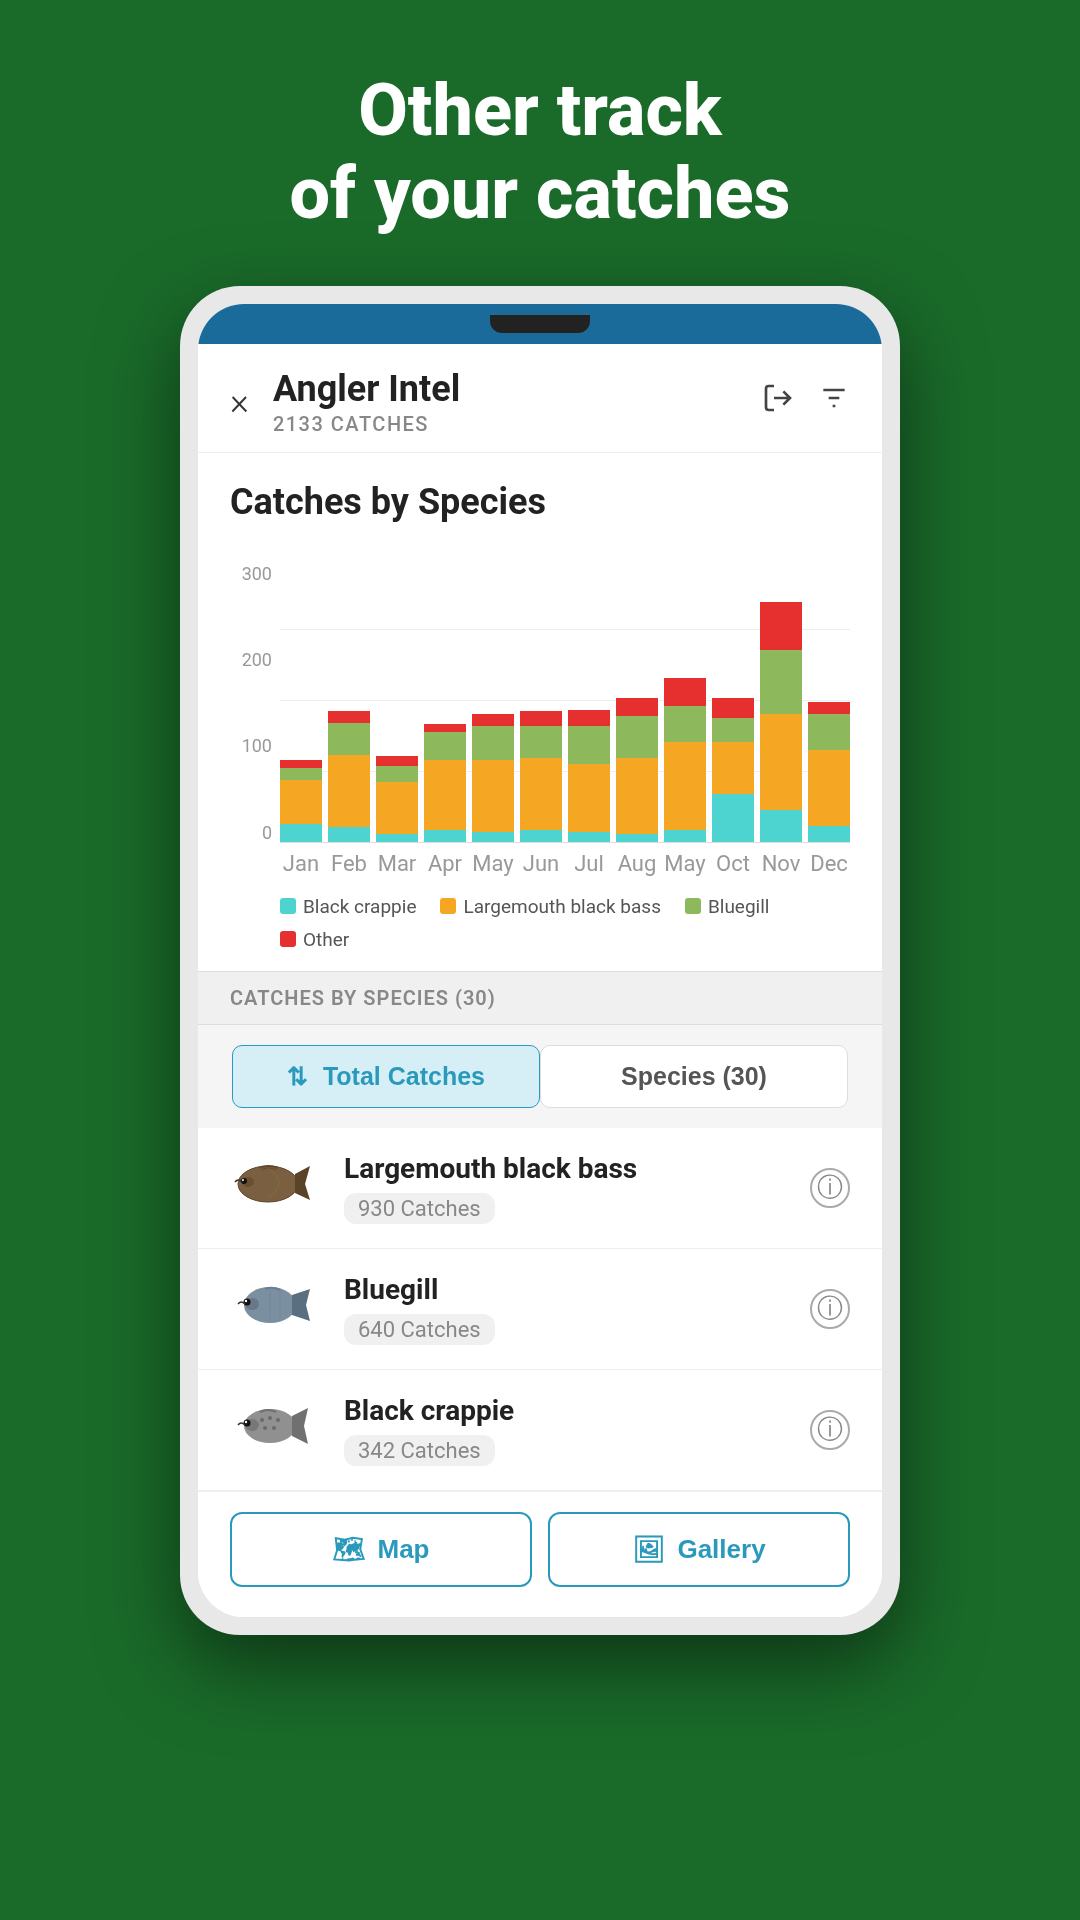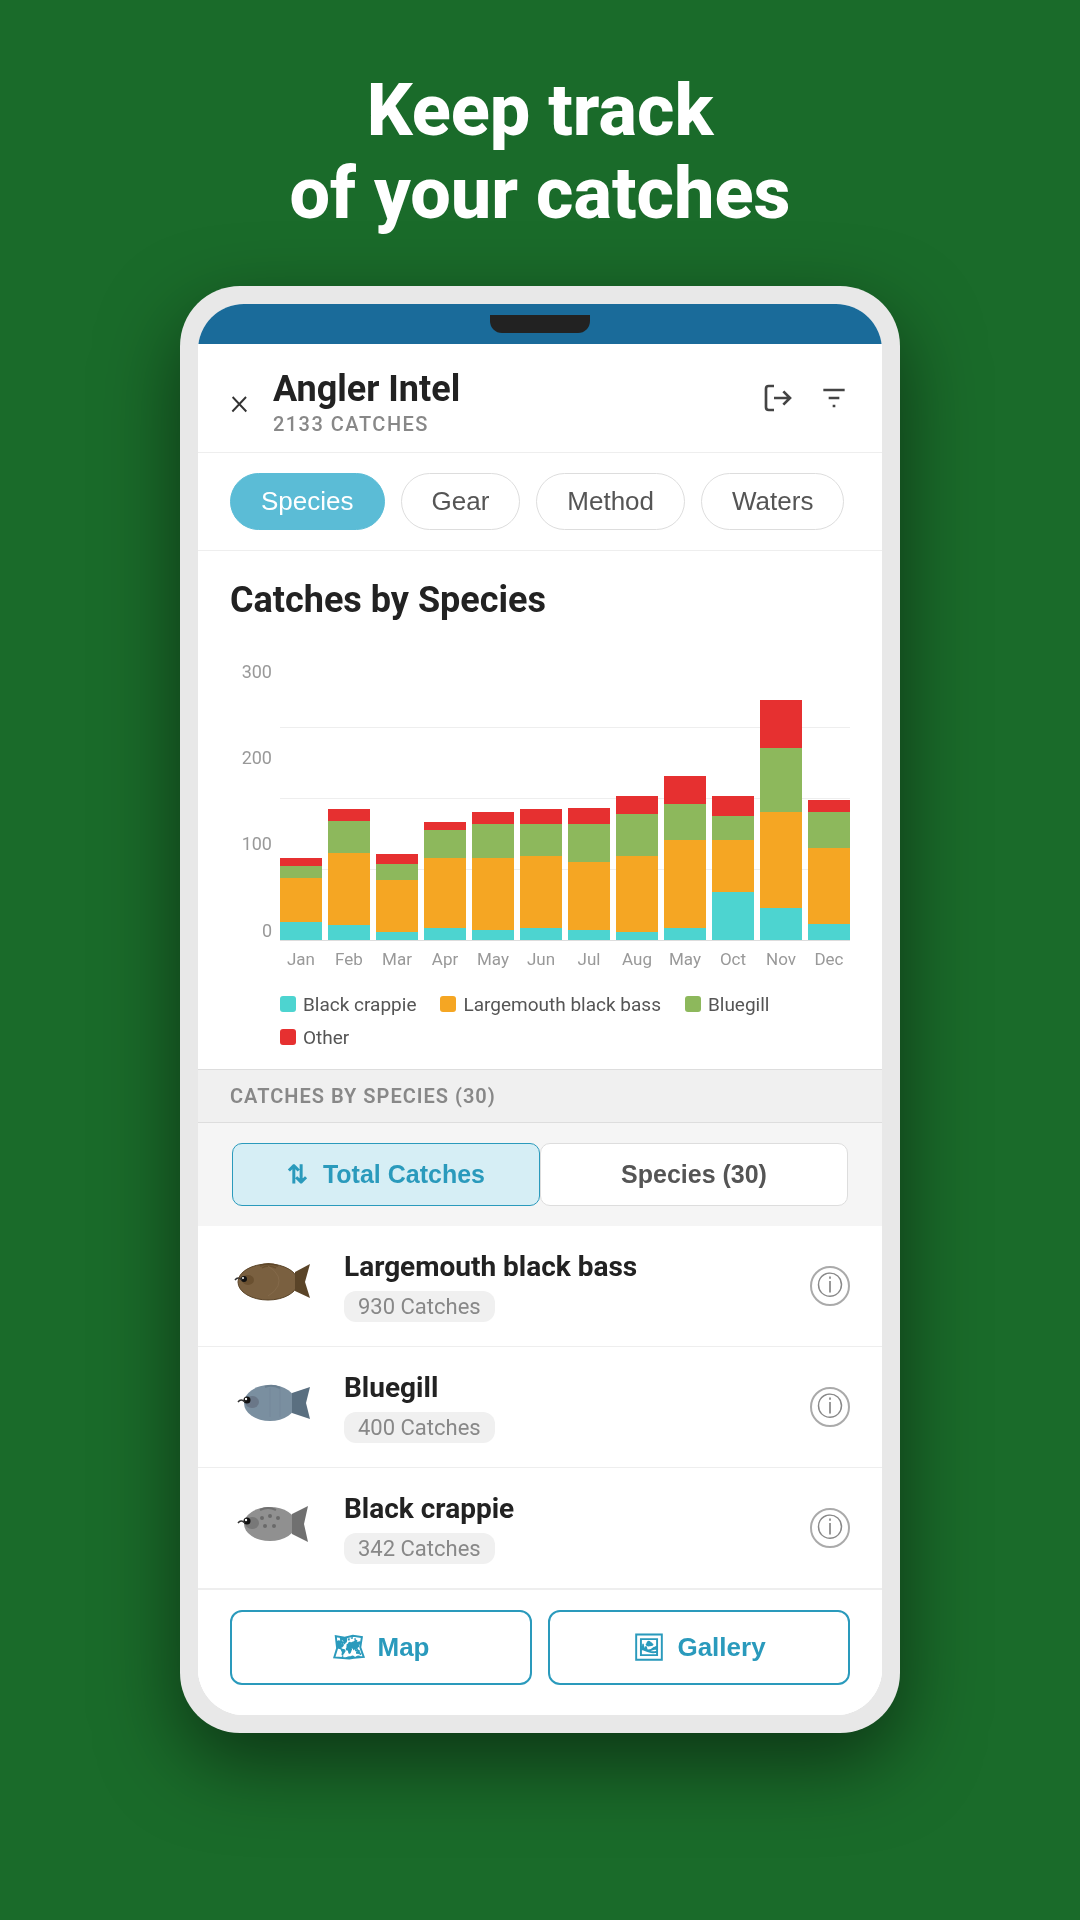--- a/index.html
+++ b/index.html
@@ -194,21 +194,21 @@
       right: 0;
       bottom: 0;
       height: 38px;
       display: flex;
       gap: 6px;
     }
 
     .x-label {
       flex: 1;
       text-align: center;
-      font-size: 17px;
+      font-size: 22px;
       color: #999;
       padding-top: 6px;
     }
 
     .chart-legend {
       display: flex;
       flex-wrap: wrap;
       gap: 10px 24px;
       padding: 12px 0 4px 50px;
     }
@@ -373,21 +373,21 @@
       left: 50px;
       right: 0;
       height: 1px;
       background: #eee;
     }
   </style>
 </head>
 <body>
 
 <div class="hero-text">
-  <span>Keep track</span><br>
+  <span>Other track</span><br>
   <span>of your catches</span>
 </div>
 
 <div class="phone-wrapper">
   <div class="phone-inner">
 
     <div class="phone-notch-bar">
       <div class="notch"></div>
     </div>
 
@@ -408,26 +408,20 @@
           <span class="header-icon">
             <svg width="32" height="32" viewBox="0 0 24 24" fill="none" stroke="#444" stroke-width="2">
               <line x1="4" y1="6" x2="20" y2="6"></line>
                 <line x1="8" y1="12" x2="16" y2="12"></line>
               <line x1="11" y1="18" x2="13" y2="18"></line>
             </svg>
           </span>
         </div>
       </div>
 
-      <div class="tabs-bar">
-        <button class="tab active">Species</button>
-        <button class="tab">Gear</button>
-        <button class="tab">Method</button>
-        <button class="tab">Waters</button>
-      </div>
 
       <div class="chart-section">
         <div class="chart-title">Catches by Species</div>
 
         <div class="chart-container">
 
           <div class="chart-grid-line" style="bottom: calc(40px + 213px);"></div>
           <div class="chart-grid-line" style="bottom: calc(40px + 142px);"></div>
           <div class="chart-grid-line" style="bottom: calc(40px + 71px);"></div>
 
@@ -595,21 +589,21 @@
                 <circle cx="17" cy="23" r="3.5" fill="#111"></circle>
                 <circle cx="16" cy="22" r="1.2" fill="white"></circle>
                 <path d="M8 25 Q11 21 15 25" stroke="#333" stroke-width="1.5" fill="none"></path>
                 <path d="M35 10 Q42 7 50 11" stroke="#6a7f90" stroke-width="2" fill="none"></path>
                 <path d="M40 11 L40 40" stroke="#6a7f90" stroke-width="1" opacity="0.4"></path>
                 <path d="M50 11 L50 40" stroke="#6a7f90" stroke-width="1" opacity="0.4"></path>
               </svg>
             </div>
             <div class="fish-info">
               <div class="fish-name">Bluegill</div>
-              <div class="fish-catches">400 Catches</div>
+              <div class="fish-catches">640 Catches</div>
             </div>
             <div class="fish-info-icon">ⓘ</div>
           </div>
 
           <div class="fish-item">
             <div class="fish-image">
               <svg class="fish-svg" viewBox="0 0 80 50" xmlns="http://www.w3.org/2000/svg">
                 <ellipse cx="40" cy="26" rx="26" ry="17" fill="#909090"></ellipse>
                 <path d="M62 16 L78 8 L74 26 L78 44 L62 36 Z" fill="#707070"></path>
                 <ellipse cx="22" cy="25" rx="7" ry="6" fill="#606060" opacity="0.5"></ellipse>

